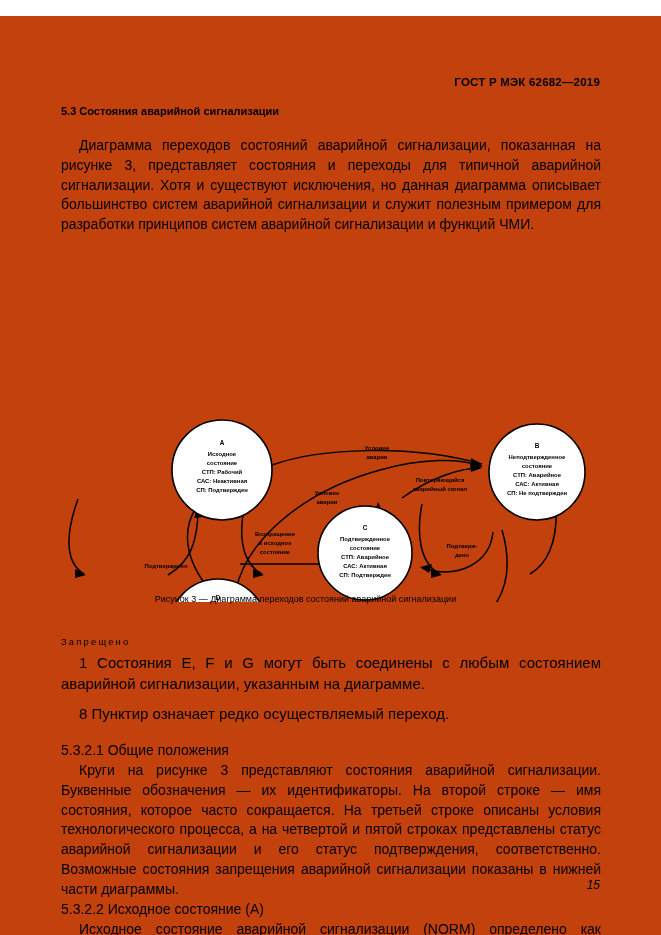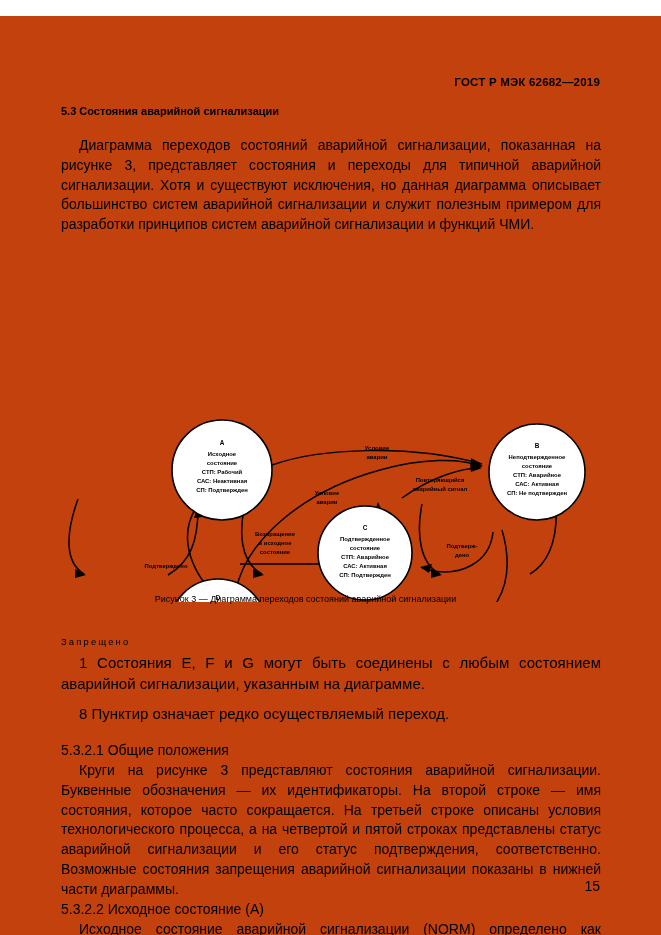--- a/index.html
+++ b/index.html
@@ -109,21 +109,22 @@
     font-size: 15px;
     line-height: 1.42;
     margin: 0;
     text-indent: 18px;
     text-align: justify;
   }
   .page-number {
     position: absolute;
     right: 61px;
     top: 862px;
-    font-size: 14px;
+    font-size: 12px;
+    font-style: italic;
   }
   circle.node { fill: #ffffff; stroke: #000000; stroke-width: 1.6; }
   path.edge, line.edge { fill: none; stroke: #000000; stroke-width: 1.5; }
 </style>
 </head>
 <body>
 
 <div class="page">
 
   <div class="page-header">ГОСТ Р МЭК 62682—2019</div>

